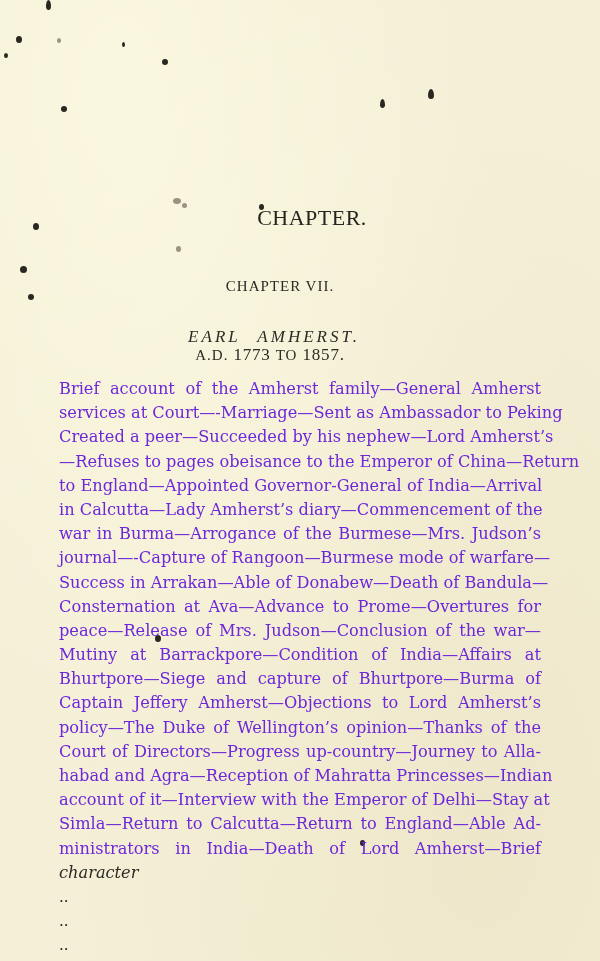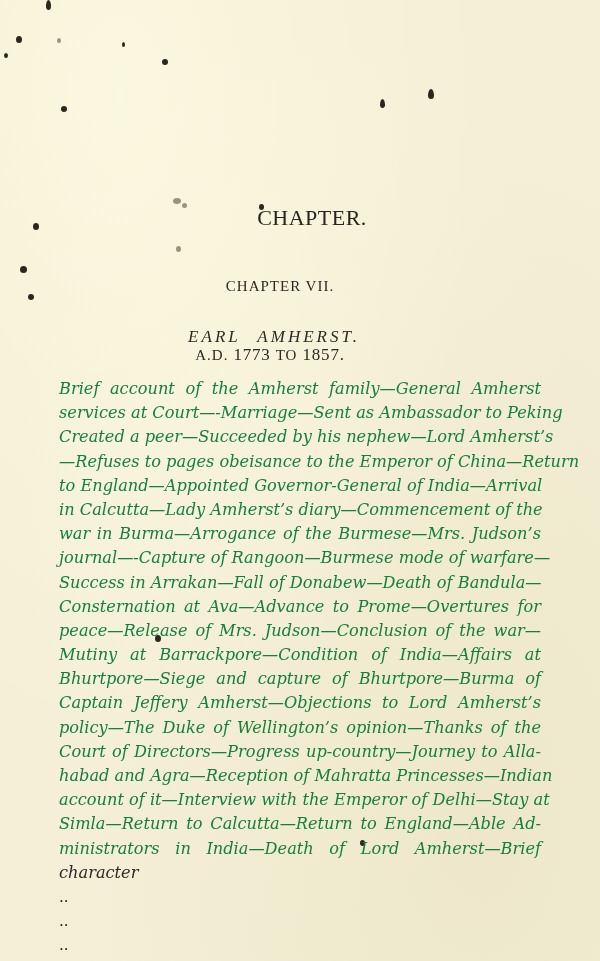--- a/index.html
+++ b/index.html
@@ -96,26 +96,25 @@
       position: absolute;
       top: 377px;
       left: 59px;
       width: 482px;
     }
     .line {
       display: block;
       height: 24.2px;
       line-height: 24.2px;
       font-family: "DejaVu Serif", serif;
-      font-style: italic;
       font-size: 16.2px;
       white-space: nowrap;
       text-align: justify;
       text-align-last: justify;
-      color: #15803d;
+      color: #6d28d9;
     }
     .line.first {
       padding-left: 0;
       text-indent: 0;
     }
     .toc-line {
       display: flex;
       justify-content: space-between;
       align-items: baseline;
       height: 24.2px;
@@ -178,21 +177,21 @@
 
   <div class="summary">
     <span class="line first" style="padding-left: 0px;">Brief account of the Amherst family—General Amherst</span>
     <span class="line">services at Court—-Marriage—Sent as Ambassador to Peking</span>
     <span class="line">Created a peer—Succeeded by his nephew—Lord Amherst’s</span>
     <span class="line">—Refuses to pages obeisance to the Emperor of China—Return</span>
     <span class="line">to England—Appointed Governor-General of India—Arrival</span>
     <span class="line">in Calcutta—Lady Amherst’s diary—Commencement of the</span>
     <span class="line">war in Burma—Arrogance of the Burmese—Mrs. Judson’s</span>
     <span class="line">journal—-Capture of Rangoon—Burmese mode of warfare—</span>
-    <span class="line">Success in Arrakan—Fall of Donabew—Death of Bandula—</span>
+    <span class="line">Success in Arrakan—Able of Donabew—Death of Bandula—</span>
     <span class="line">Consternation at Ava—Advance to Prome—Overtures for</span>
     <span class="line">peace—Release of Mrs. Judson—Conclusion of the war—</span>
     <span class="line">Mutiny at Barrackpore—Condition of India—Affairs at</span>
     <span class="line">Bhurtpore—Siege and capture of Bhurtpore—Burma of</span>
     <span class="line">Captain Jeffery Amherst—Objections to Lord Amherst’s</span>
     <span class="line">policy—The Duke of Wellington’s opinion—Thanks of the</span>
     <span class="line">Court of Directors—Progress up-country—Journey to Alla-</span>
     <span class="line">habad and Agra—Reception of Mahratta Princesses—Indian</span>
     <span class="line">account of it—Interview with the Emperor of Delhi—Stay at</span>
     <span class="line">Simla—Return to Calcutta—Return to England—Able Ad-</span>

